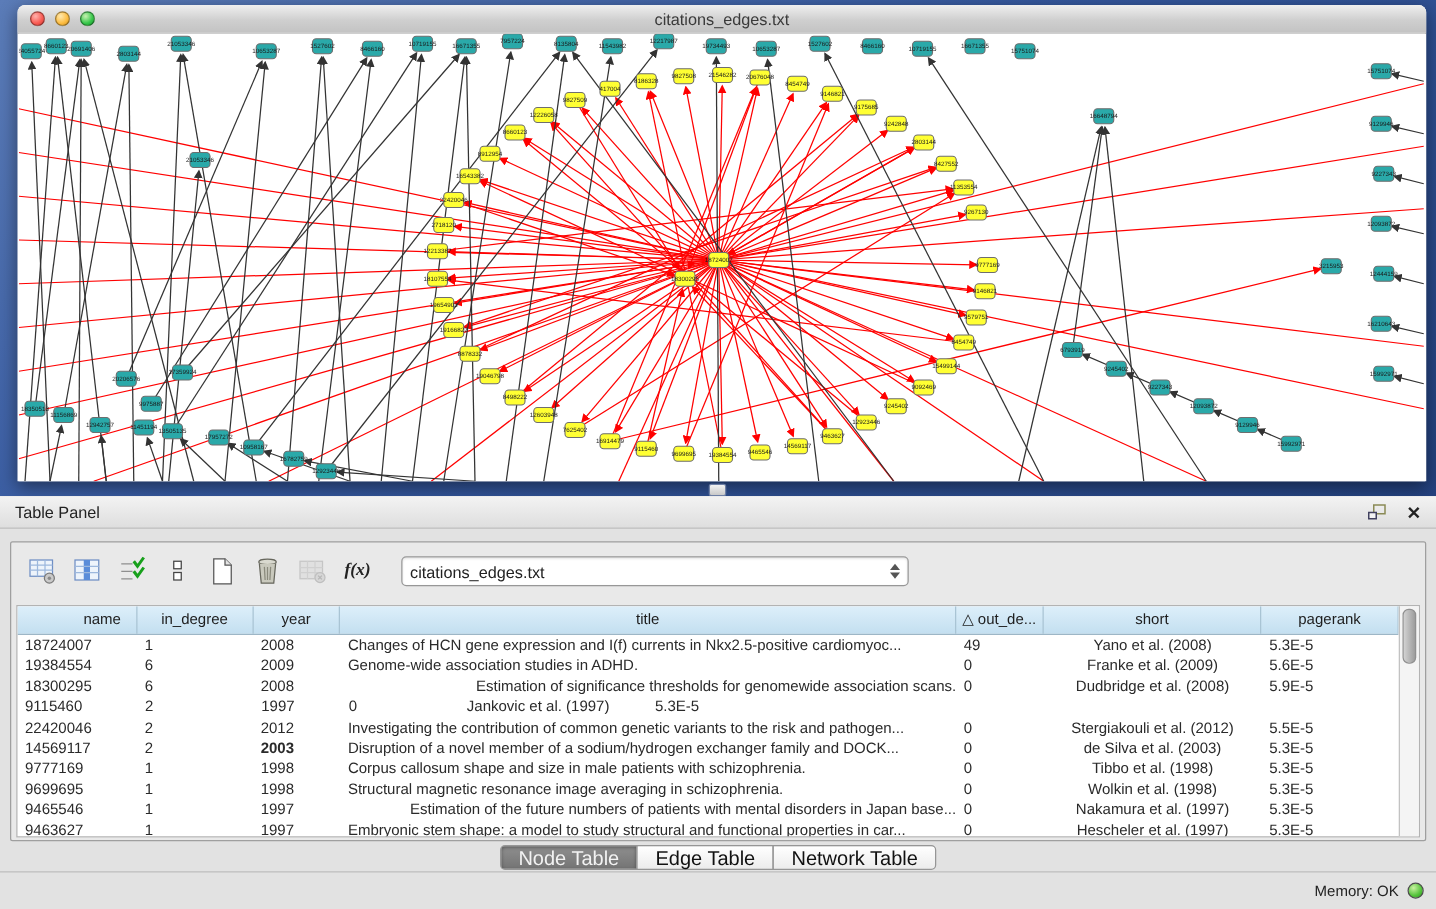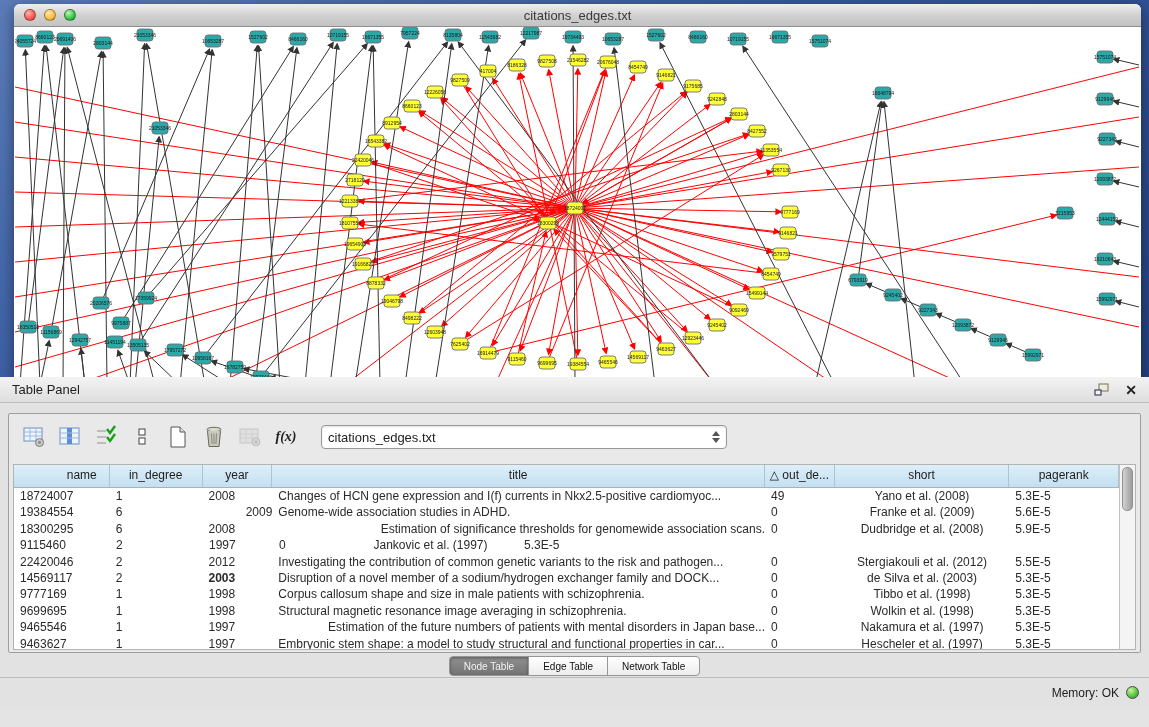--- a/index.html
+++ b/index.html
@@ -17,21 +17,21 @@
   .light{width:12px;height:12px;border-radius:50%;box-sizing:border-box;border:1px solid rgba(0,0,0,.35);}
   .light.red{background:radial-gradient(circle at 35% 30%,#ffb3ad,#f95a52 60%,#c63b33);}
   .light.yellow{background:radial-gradient(circle at 35% 30%,#ffe9b0,#fdbc40 60%,#c98e1f);}
   .light.green{background:radial-gradient(circle at 35% 30%,#c9f2b2,#35c649 60%,#1f9231);}
   #win-title{flex:1;text-align:center;font-size:13px;color:#3a3a3a;}
   #graph-canvas{position:relative;width:1125px;height:358px;overflow:hidden;background:#fff;margin-left:1px;}
   #graph-svg{display:block;}
   #divider-grip{position:absolute;left:567px;top:387px;width:12px;height:8px;
     background:linear-gradient(#f2f2f2,#c9c9c9);border:1px solid #6d7fa5;border-radius:2px;}
   
-  #table-panel{position:absolute;left:0;top:377px;width:1149px;height:330px;background:#e2e2e2;}
+  #table-panel{position:absolute;left:0;top:397px;width:1149px;height:330px;background:#e2e2e2;}
   #panel-header{height:25px;background:linear-gradient(#f3f3f3,#dedede);
     border-bottom:1px solid #bdbdbd;display:flex;align-items:center;padding:0 12px;}
   #panel-title{font-size:13px;color:#222;flex:1;}
   #panel-header .hicon{margin-left:16px;cursor:default;display:flex;align-items:center;}
   #close-x{font-size:14px;font-weight:bold;color:#222;line-height:1;}
   #panel-box{position:absolute;left:8px;top:36px;width:1131px;height:238px;
     border:1px solid #9f9f9f;background:#e9e9e9;border-radius:2px;}
   
   #toolbar{height:46px;display:flex;align-items:center;padding-left:10px;}
   .tbtn{width:30px;height:30px;display:flex;align-items:center;justify-content:center;margin-right:6px;}
@@ -56,21 +56,21 @@
   .th[data-key="name"]{text-align:right;padding-right:12px;}
   .tr{display:flex;height:16.4px;}
   .td{box-sizing:border-box;font-size:12px;color:#2a2a2a;line-height:16px;
     padding-left:6px;overflow:hidden;white-space:nowrap;}
   .td[data-key="short"]{text-align:center;padding-left:0;}
   #vscroll{width:15px;border-left:1px solid #c2c2c2;background:#f4f4f4;position:relative;}
   #vthumb{position:absolute;left:2px;top:2px;width:9px;height:42px;border-radius:5px;
     background:linear-gradient(90deg,#d2d2d2,#9d9d9d);border:1px solid #909090;}
   
   #table-tabs{position:absolute;left:0;right:0;top:279px;display:flex;justify-content:center;}
-  .seg{font-family:"Liberation Sans",sans-serif;font-size:10px;padding:2px 14px;height:20px;
+  .seg{font-family:"Liberation Sans",sans-serif;font-size:16px;padding:2px 14px;height:20px;
     border:1px solid #969696;background:linear-gradient(#ffffff,#ececec);color:#111;
     margin-left:-1px;cursor:default;}
   .seg:first-child{border-radius:4px 0 0 4px;margin-left:0;}
   .seg:last-child{border-radius:0 4px 4px 0;}
   .seg.sel{background:linear-gradient(#8f8f8f,#747474);color:#f2f2f2;
     box-shadow:inset 0 1px 3px rgba(0,0,0,.4);}
   
   #statusbar{position:absolute;left:0;right:0;top:300px;bottom:0;border-top:1px solid #bdbdbd;
     background:#e2e2e2;display:flex;align-items:center;justify-content:flex-end;
     padding-right:10px;gap:7px;}
@@ -721,21 +721,21 @@
               <div class="td" data-key="in_degree" style="width: 93px;">1</div>
               <div class="td" data-key="year" style="width: 70px;">2008</div>
               <div class="td" data-key="title" style="width: 494px;">Changes of HCN gene expression and I(f) currents in Nkx2.5-positive cardiomyoc...</div>
               <div class="td" data-key="out_degree" style="width: 70px;">49</div>
               <div class="td" data-key="short" style="width: 175px;">Yano et al. (2008)</div>
               <div class="td" data-key="pagerank" style="width: 110px;">5.3E-5</div>
             </div>
             <div class="tr">
               <div class="td" data-key="name" style="width: 96px;">19384554</div>
               <div class="td" data-key="in_degree" style="width: 93px;">6</div>
-              <div class="td" data-key="year" style="width: 70px; text-align: right;">2009</div>
+              <div class="td" data-key="year" style="width: 70px;">2009</div>
               <div class="td" data-key="title" style="width: 494px;">Genome-wide association studies in ADHD.</div>
               <div class="td" data-key="out_degree" style="width: 70px;">0</div>
               <div class="td" data-key="short" style="width: 175px;">Franke et al. (2009)</div>
               <div class="td" data-key="pagerank" style="width: 110px;">5.6E-5</div>
             </div>
             <div class="tr">
               <div class="td" data-key="name" style="width: 96px;">18300295</div>
               <div class="td" data-key="in_degree" style="width: 93px;">6</div>
               <div class="td" data-key="year" style="width: 70px;">2008</div>
               <div class="td" data-key="title" style="width: 494px; text-align: right;">Estimation of significance thresholds for genomewide association scans.</div>

